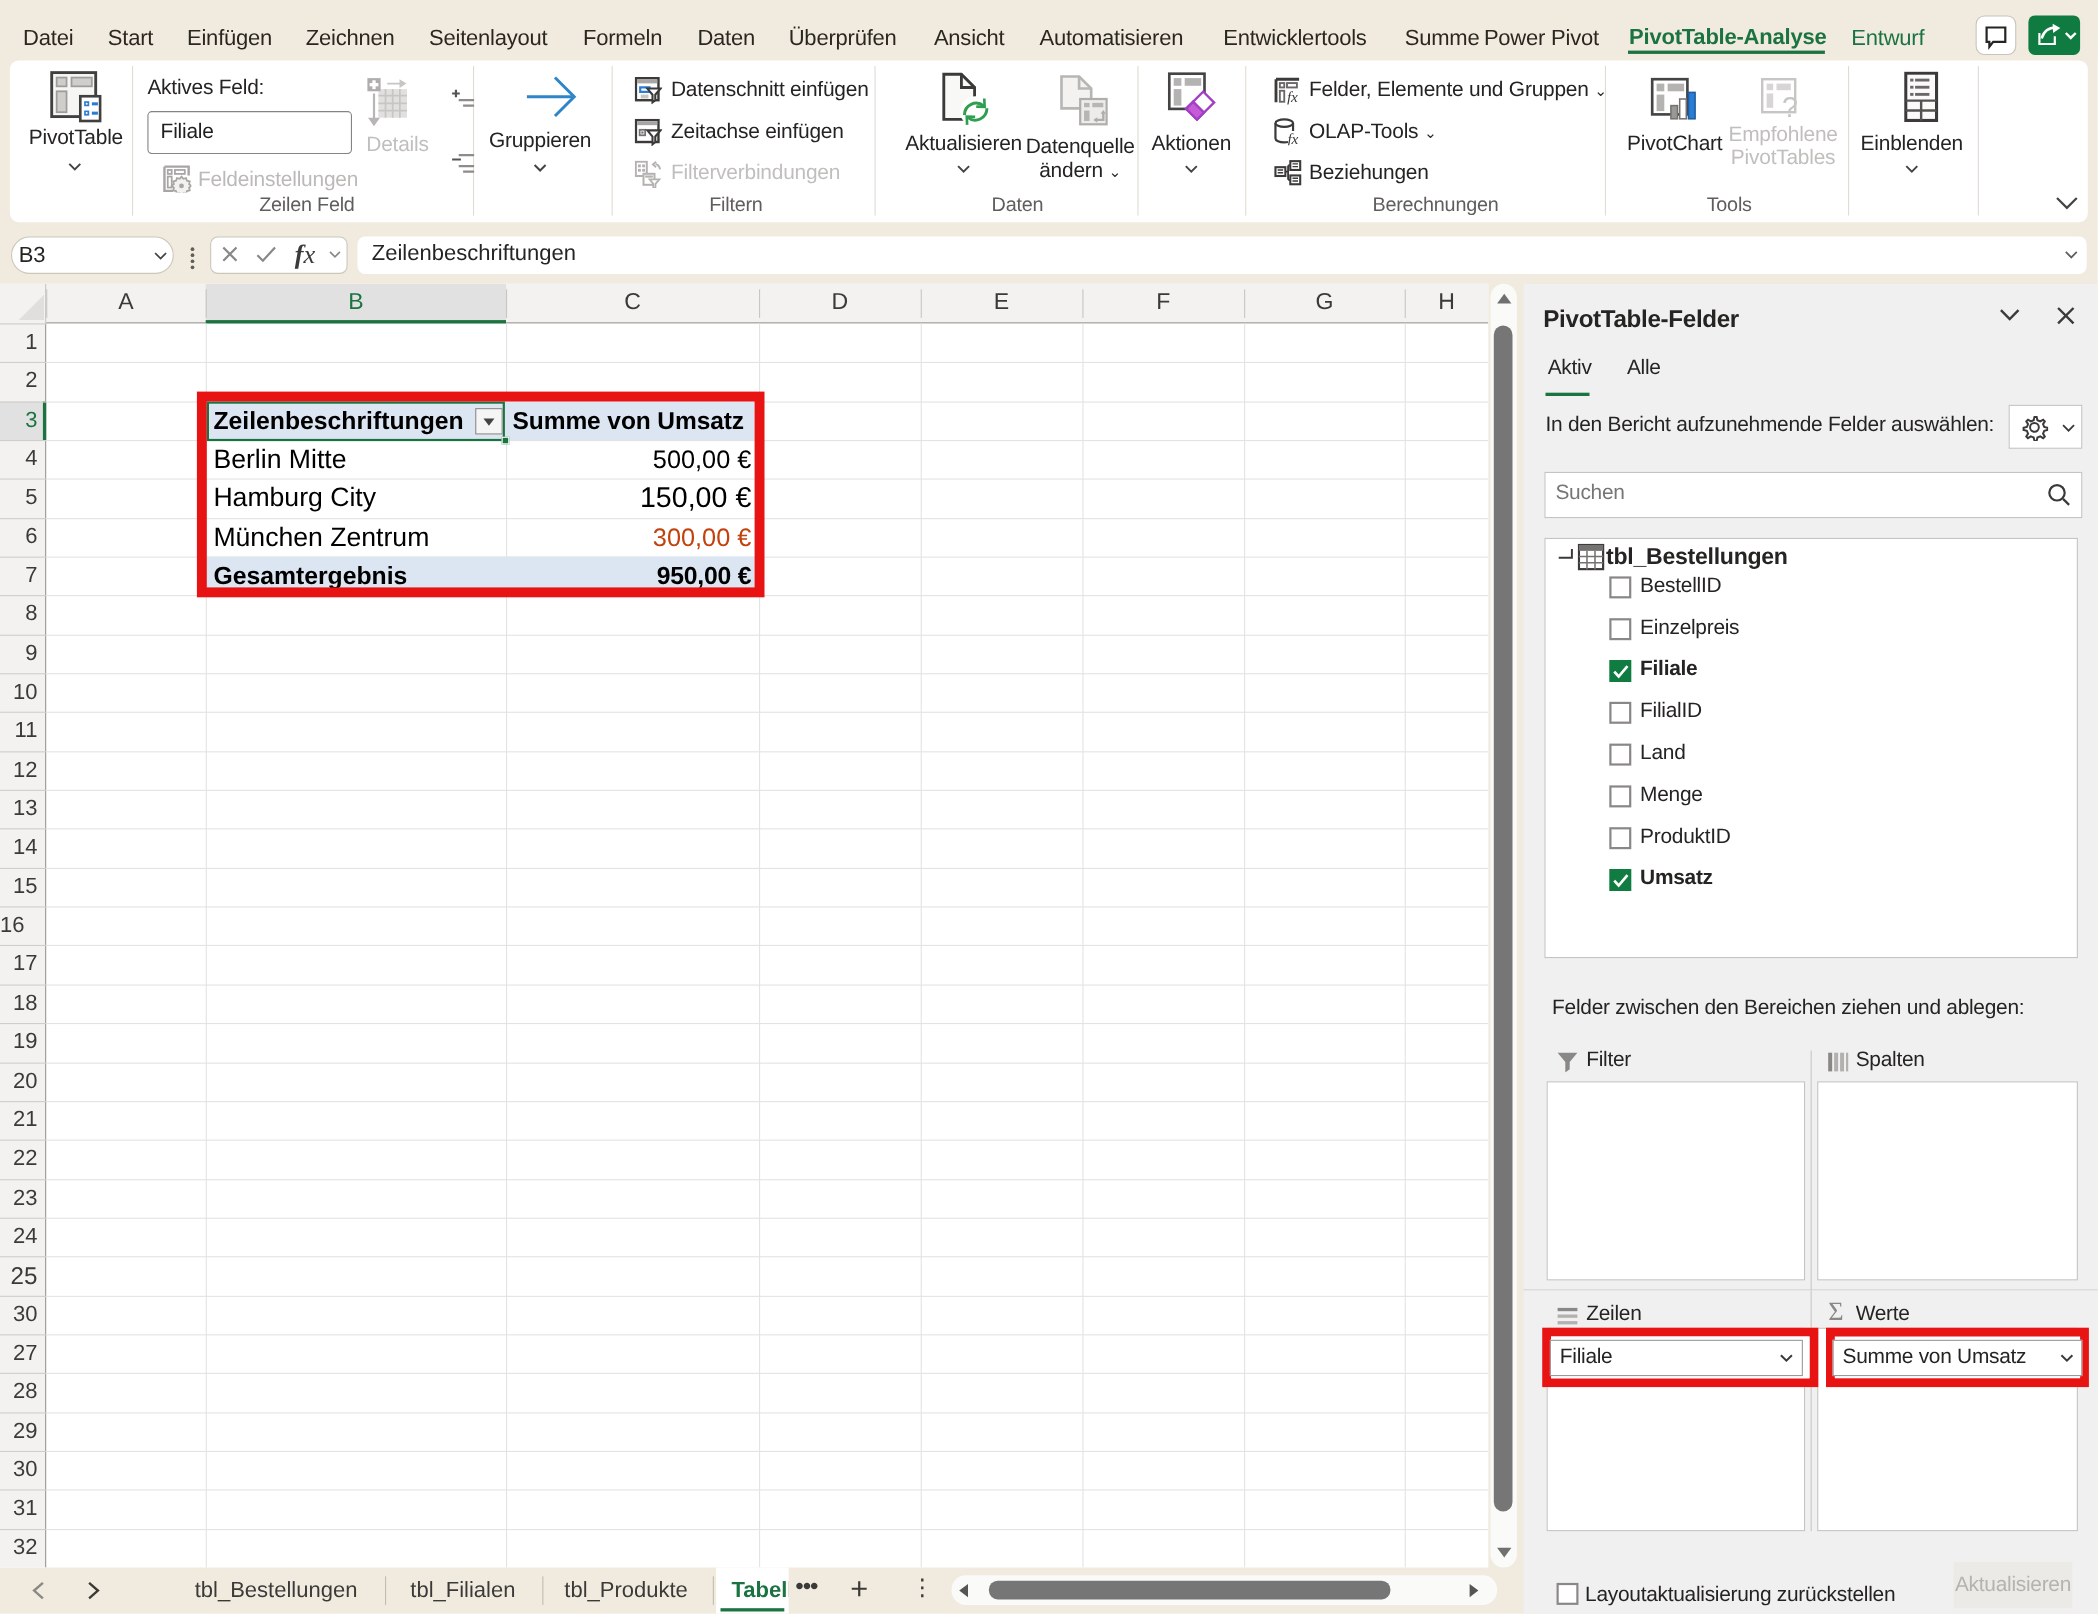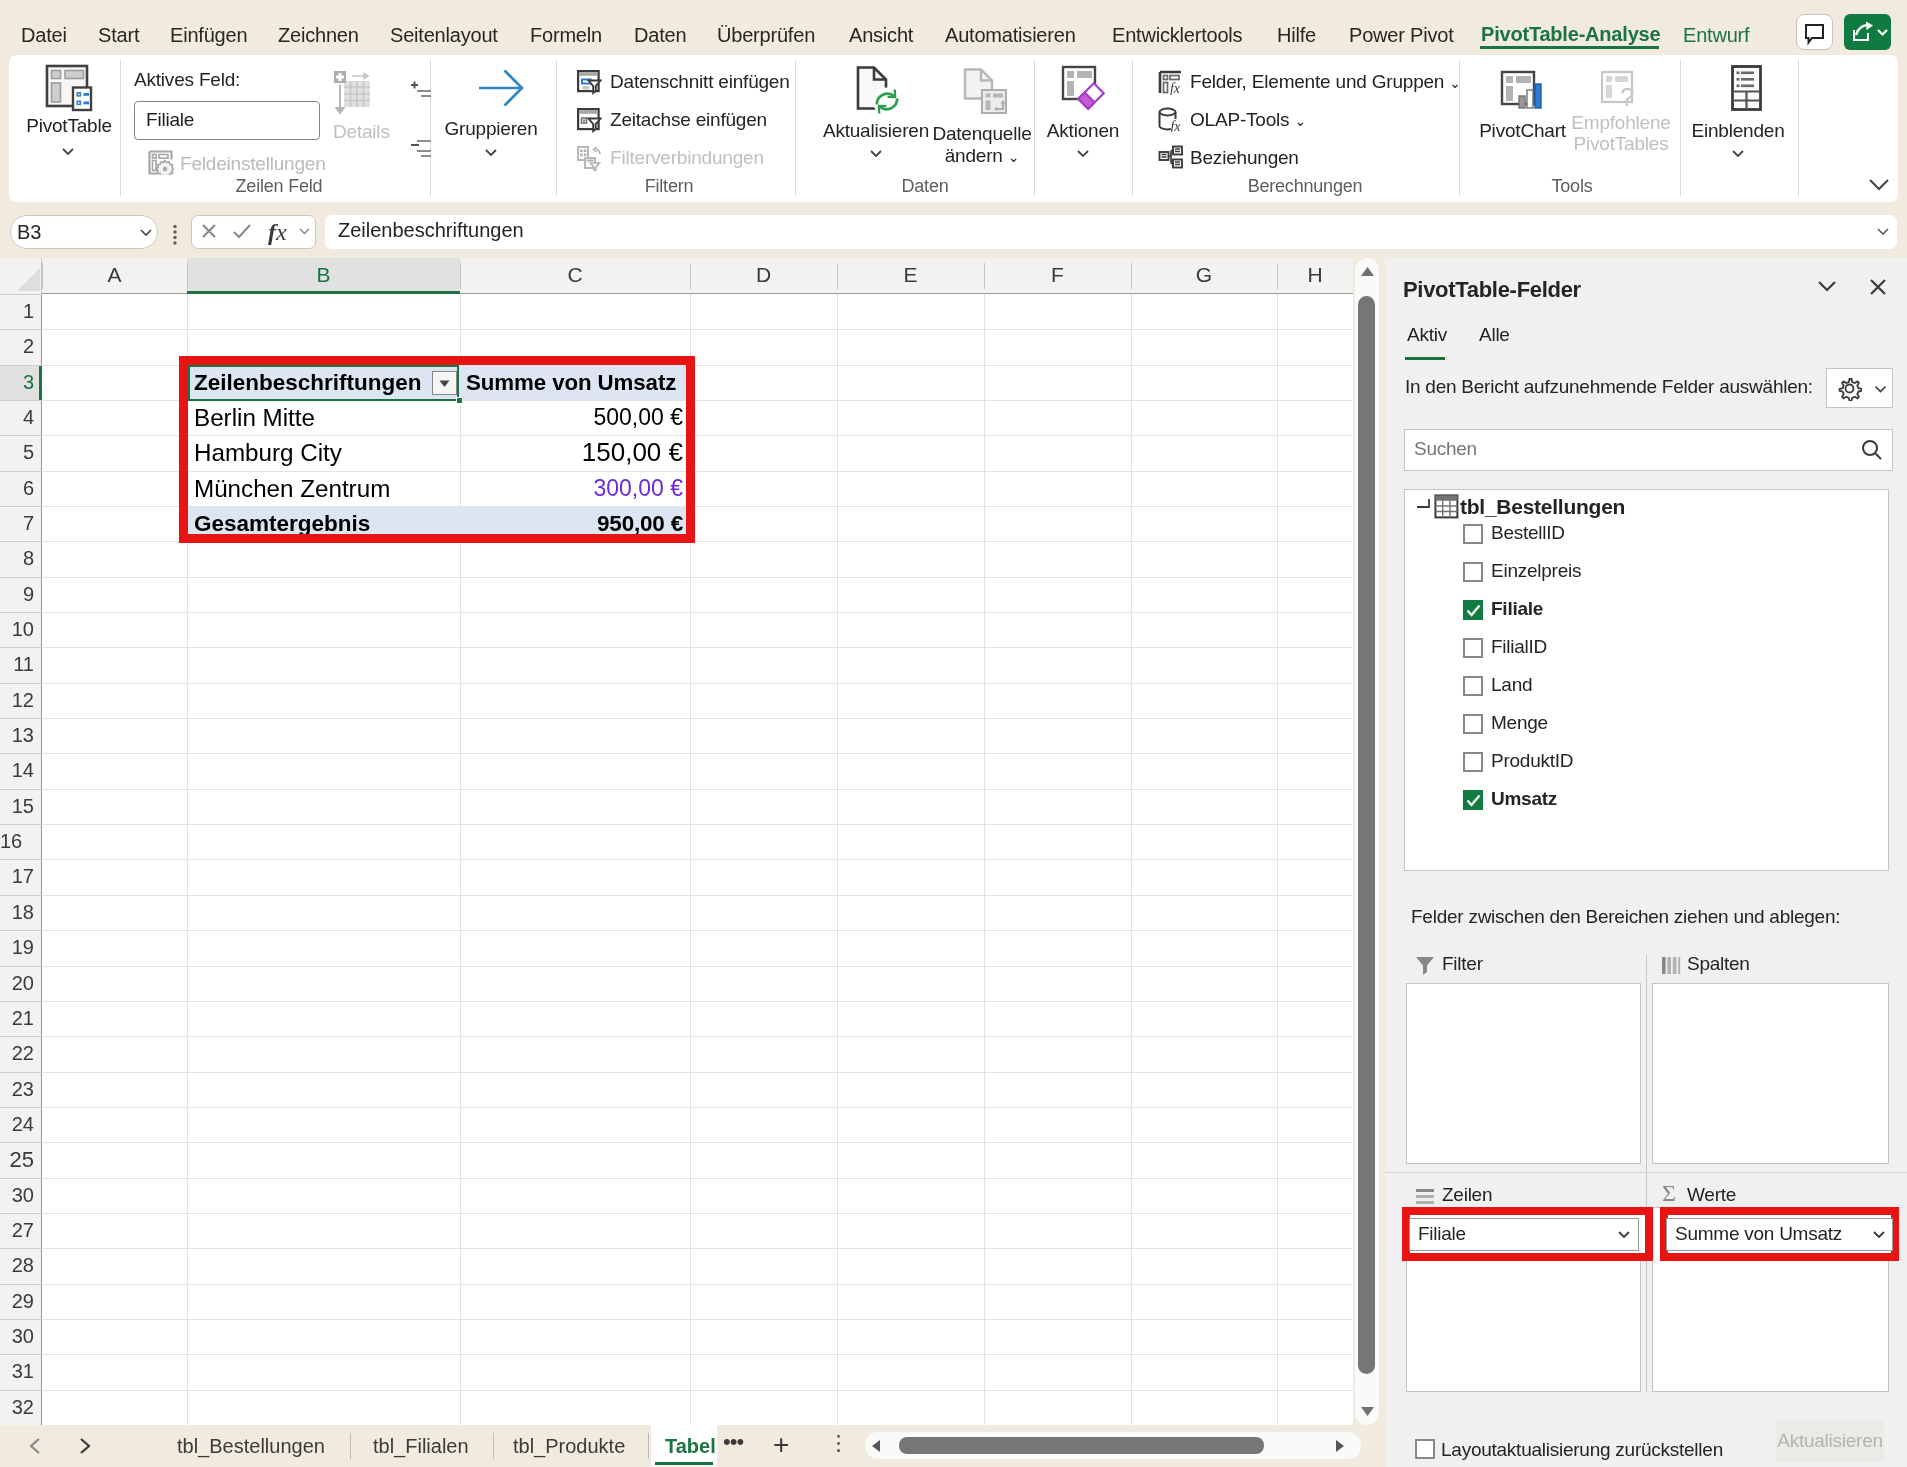--- a/index.html
+++ b/index.html
@@ -20,21 +20,21 @@
   <span class="abs" style="left:98px;top:24px;">Start</span>
   <span class="abs" style="left:170px;top:24px;">Einfügen</span>
   <span class="abs" style="left:278px;top:24px;">Zeichnen</span>
   <span class="abs" style="left:390px;top:24px;">Seitenlayout</span>
   <span class="abs" style="left:530px;top:24px;">Formeln</span>
   <span class="abs" style="left:634px;top:24px;">Daten</span>
   <span class="abs" style="left:717px;top:24px;">Überprüfen</span>
   <span class="abs" style="left:849px;top:24px;">Ansicht</span>
   <span class="abs" style="left:945px;top:24px;">Automatisieren</span>
   <span class="abs" style="left:1112px;top:24px;">Entwicklertools</span>
-  <span class="abs" style="left:1277px;top:24px;">Hilfe</span>
+  <span class="abs" style="left:1277px;top:24px;">Summe</span>
   <span class="abs" style="left:1349px;top:24px;">Power Pivot</span>
   <span class="abs" style="left:1481px;top:23px;color:#1a7340;font-weight:bold;">PivotTable-Analyse</span>
   <span class="abs" style="left:1480px;top:46px;width:179px;height:3px;background:#1a7340;"></span>
   <span class="abs" style="left:1683px;top:24px;color:#1a7340;">Entwurf</span>
 </div>
 
 <div class="abs" style="left:1796px;top:14px;width:37px;height:36px;background:#fff;border:1px solid #c8c4bc;border-radius:8px;">
   <svg width="35" height="34" viewBox="0 0 35 34">
       <path d="M9 10 h17 v13 h-11 l-3.5 4.5 v-4.5 h-2.5 z" fill="none" stroke="#252423" stroke-width="2"></path>
     </svg>
@@ -427,21 +427,21 @@
 
 <div class="abs" style="left:188px;top:106.7px;width:502px;height:35.3px;background:#dce6f2;"></div>
 <div class="abs" style="left:188px;top:248.0px;width:502px;height:34.3px;background:#dce6f2;"></div>
 <div class="abs" style="left:194px;top:106.7px;height:35.3px;line-height:35.3px;font-size:22.5px;font-weight:bold;color:#000;">Zeilenbeschriftungen</div>
 <div class="abs" style="left:466px;top:106.7px;height:35.3px;line-height:35.3px;font-size:22.3px;letter-spacing:-0.1px;font-weight:bold;color:#000;">Summe von Umsatz</div>
 <div class="abs" style="left:194px;top:142.0px;height:35.3px;line-height:35.3px;font-size:24.2px;color:#000;">Berlin Mitte</div>
 <div class="abs" style="left:460px;width:223px;top:142.0px;height:35.3px;line-height:35.3px;font-size:23px;color:#000;text-align:right;">500,00 €</div>
 <div class="abs" style="left:194px;top:177.4px;height:35.3px;line-height:35.3px;font-size:24.2px;color:#000;">Hamburg City</div>
 <div class="abs" style="left:460px;width:223px;top:177.4px;height:35.3px;line-height:35.3px;font-size:26px;color:#000;text-align:right;">150,00 €</div>
 <div class="abs" style="left:194px;top:212.7px;height:35.3px;line-height:35.3px;font-size:24.2px;color:#000;">München Zentrum</div>
-<div class="abs" style="left:460px;width:223px;top:212.7px;height:35.3px;line-height:35.3px;font-size:23px;color:#6d28d9;text-align:right;">300,00 €</div>
+<div class="abs" style="left:460px;width:223px;top:212.7px;height:35.3px;line-height:35.3px;font-size:23px;color:#c2410c;text-align:right;">300,00 €</div>
 <div class="abs" style="left:194px;top:248.0px;height:35.3px;line-height:35.3px;font-size:22.5px;font-weight:bold;color:#000;">Gesamtergebnis</div>
 <div class="abs" style="left:460px;width:223px;top:248.0px;height:35.3px;line-height:35.3px;font-size:22.5px;letter-spacing:-0.2px;font-weight:bold;color:#000;text-align:right;">950,00 €</div>
 <div class="abs" style="left:188px;top:106.7px;width:271px;height:36.3px;border:2px solid #1a7340;"></div>
 <div class="abs" style="left:456px;top:139.0px;width:7px;height:7px;background:#1a7340;border:1px solid #fff;"></div>
 <div class="abs" style="left:432px;top:112.7px;width:25px;height:24px;background:#f5f5f5;border:1px solid #8a8886;"></div>
 <svg class="abs" style="left:438px;top:120.7px;" width="13" height="9" viewBox="0 0 13 9">
       <path d="M1.5 1.5 h10 L6.5 8 z" fill="#444"></path>
     </svg>
 <div class="abs" style="left:179px;top:97.7px;width:516px;height:187.6px;border:9px solid #e81313;"></div>
 </div>

